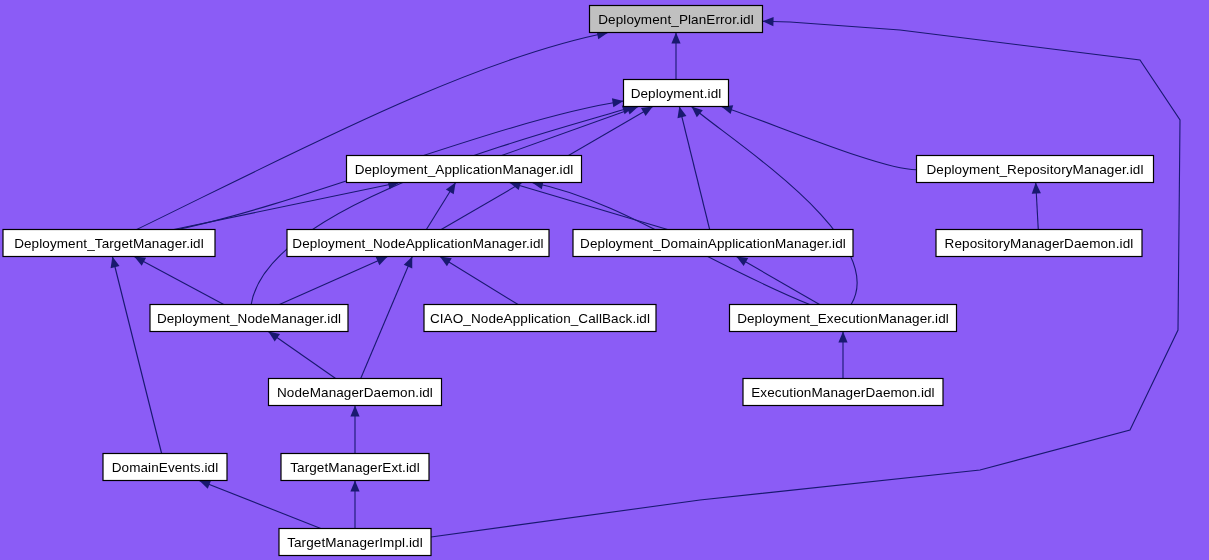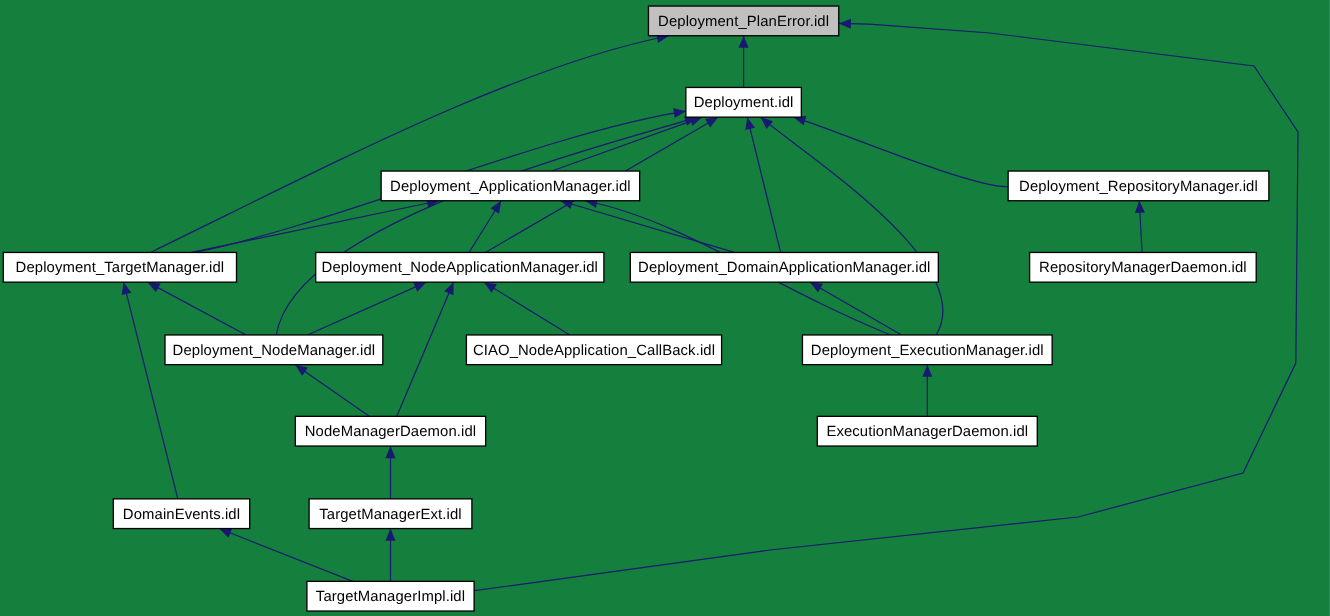--- a/index.html
+++ b/index.html
@@ -4,21 +4,21 @@
 <style>
   html, body {
     margin: 0;
     padding: 0;
     background: #ffffff;
   }
   #diagram-root {
     position: relative;
     width: 1209px;
     height: 560px;
-    background: #15803d;
+    background: #8b5cf6;
     font-family: "Liberation Sans", sans-serif;
     overflow: hidden;
   }
   svg#graph {
     position: absolute;
     left: 0;
     top: 0;
     width: 1209px;
     height: 560px;
   }

